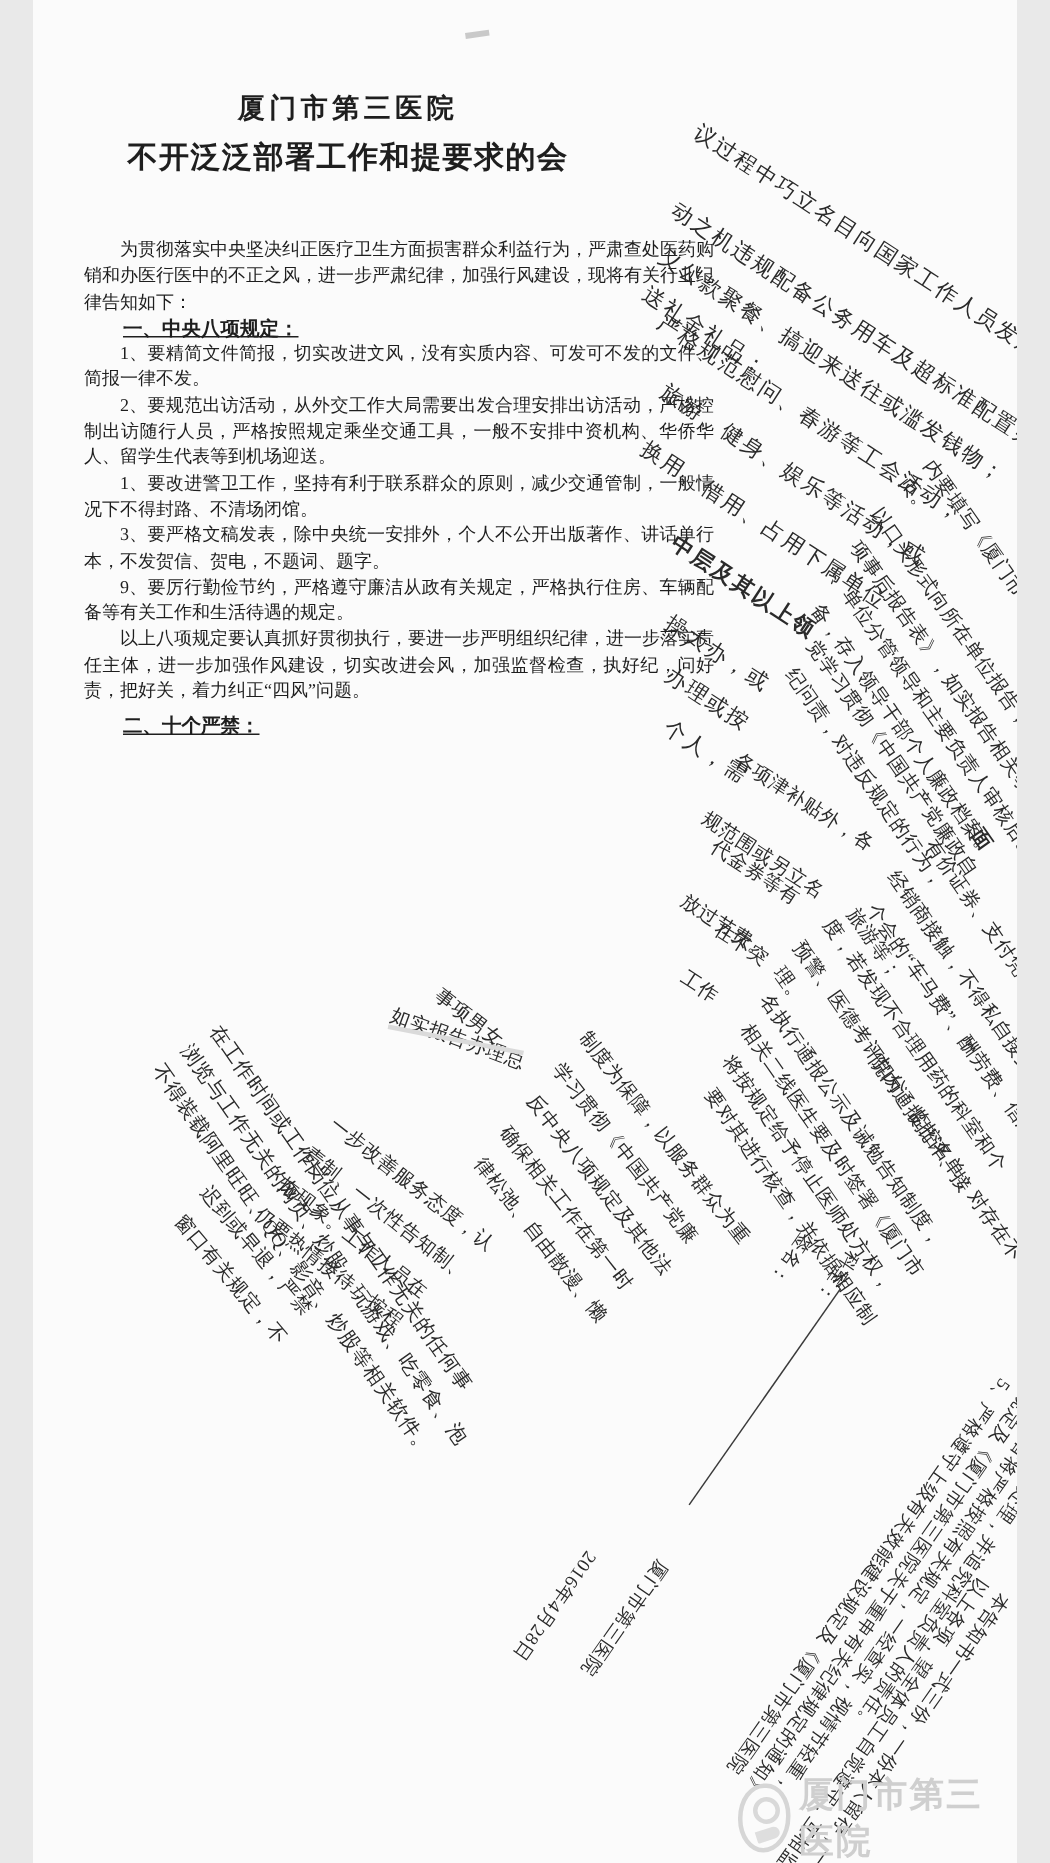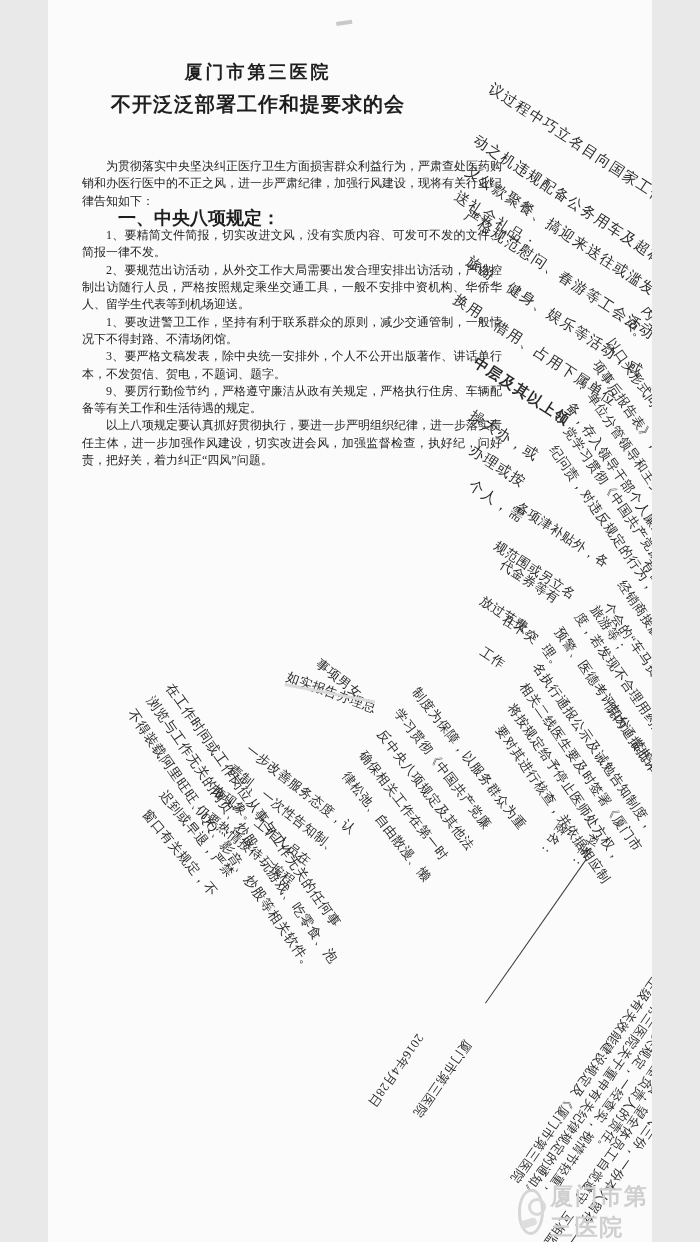--- a/index.html
+++ b/index.html
@@ -1,27 +1,27 @@
 <!DOCTYPE html>
 <html><head>
 <meta charset="utf-8">
 <style>
   html,body{margin:0;padding:0;background:#e9e9e9;}
   #page{
-    position:relative;width:604px;height:1242px;margin:0 auto;
+    position:relative;width:656px;height:1242px;margin:0 auto;
     background:#fbfbfb;overflow:hidden;
     font-family:"Liberation Serif","DejaVu Serif",serif;color:#1e1e1e;
   }
   
   #main-doc{position:absolute;left:34px;top:60px;width:420px;}
   .t1{font-size:18px;font-weight:bold;letter-spacing:3px;text-align:center;width:352px;}
   .t2{font-size:20px;font-weight:bold;letter-spacing:1px;text-align:center;width:352px;margin-top:7px;}
   #body-text{margin-top:40px;width:420px;}
   #body-text p{margin:0;font-size:12px;line-height:17.3px;text-align:justify;text-indent:2em;}
-  #body-text p.h{font-weight:bold;font-size:18px;}
+  #body-text p.h{font-weight:bold;font-size:13px;text-decoration:underline;}
   #body-text p.h2{margin-top:6px;}
   
   .fr{position:absolute;white-space:nowrap;transform-origin:0 0;color:#2a2a2a;}
   .fa{font-size:14.5px;letter-spacing:1.5px;}
   .fb{font-size:13px;letter-spacing:0.5px;}
   .fc{font-size:13.5px;letter-spacing:0.5px;}
   .fd{font-size:13px;letter-spacing:0.5px;}
   .fe{font-size:12.5px;letter-spacing:0.5px;}
   .r20{transform:rotate(20deg);}
   .r33{transform:rotate(33deg);}
@@ -64,20 +64,21 @@
     <div class="t2">不开泛泛部署工作和提要求的会</div>
     <div id="body-text">
       <p>为贯彻落实中央坚决纠正医疗卫生方面损害群众利益行为，严肃查处医药购销和办医行医中的不正之风，进一步严肃纪律，加强行风建设，现将有关行业纪律告知如下：</p>
       <p class="h">一、中央八项规定：</p>
       <p>1、要精简文件简报，切实改进文风，没有实质内容、可发可不发的文件、简报一律不发。</p>
       <p>2、要规范出访活动，从外交工作大局需要出发合理安排出访活动，严格控制出访随行人员，严格按照规定乘坐交通工具，一般不安排中资机构、华侨华人、留学生代表等到机场迎送。</p>
       <p>1、要改进警卫工作，坚持有利于联系群众的原则，减少交通管制，一般情况下不得封路、不清场闭馆。</p>
       <p>3、要严格文稿发表，除中央统一安排外，个人不公开出版著作、讲话单行本，不发贺信、贺电，不题词、题字。</p>
       <p>9、要厉行勤俭节约，严格遵守廉洁从政有关规定，严格执行住房、车辆配备等有关工作和生活待遇的规定。</p>
       <p>以上八项规定要认真抓好贯彻执行，要进一步严明组织纪律，进一步落实责任主体，进一步加强作风建设，切实改进会风，加强监督检查，执好纪，问好责，把好关，着力纠正“四风”问题。</p>
+      <p class="h h2">二、十个严禁：</p>
     </div>
   </div>
 
   <span class="fr fa r33" style="left:447px;top:79px">议过程中巧立名目向国家工作人员发放补贴或福</span>
   <span class="fr fa r33" style="left:432px;top:131px">动之机违规配备公务用车及超标准配置办公</span>
   <span class="fr fa r33" style="left:424px;top:162px">义公款聚餐、搞迎来送往或滥发钱物；</span>
   <span class="fr fa r33" style="left:413px;top:187px">送礼金礼品；</span>
   <span class="fr fa r33" style="left:423px;top:206px">严格规范慰问、春游等工会活动；</span>
   <span class="fr fa r33" style="left:425px;top:252px">旅游、健身、娱乐等活动，或</span>
   <span class="fr fa r33" style="left:412px;top:290px">换用、借用、占用下属单位</span>

